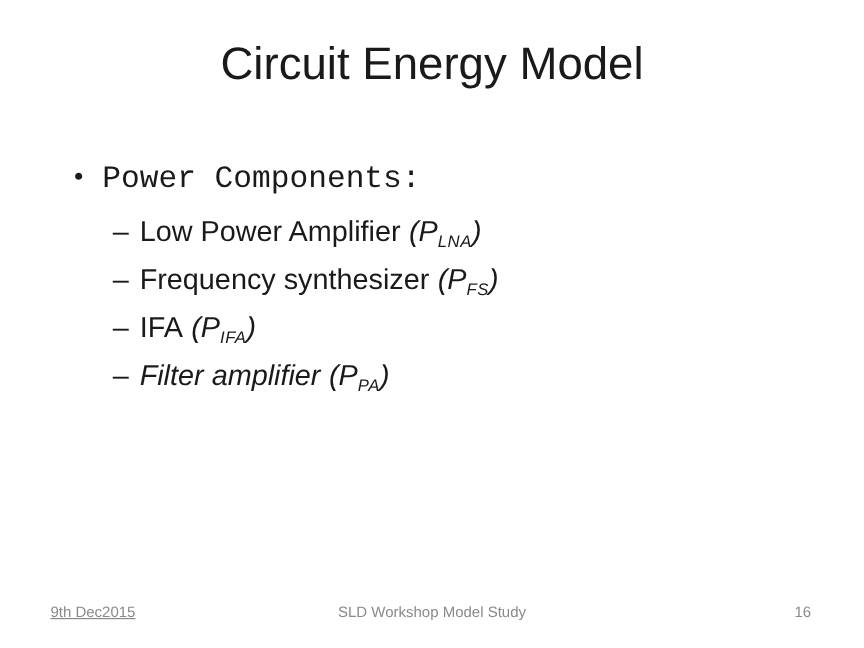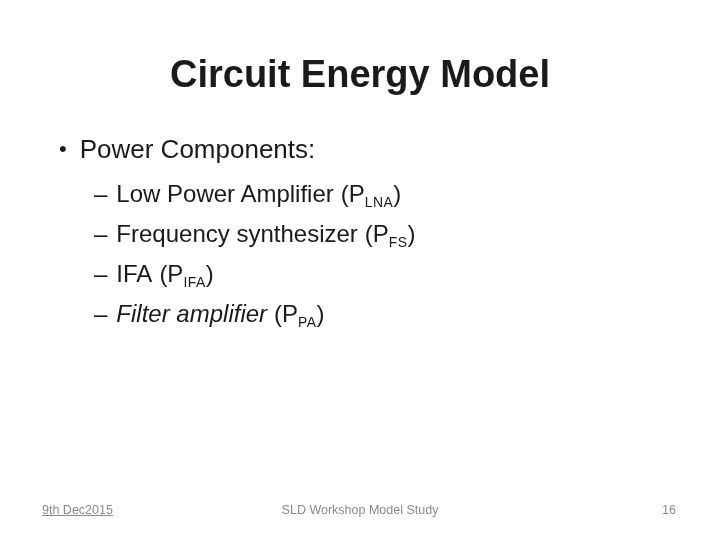--- a/index.html
+++ b/index.html
@@ -26,31 +26,31 @@
     height: 540px;
     background: var(--background);
   }
   .title {
     position: absolute;
     top: 33px;
     left: 0;
     width: 100%;
     text-align: center;
     font-size: 38px;
-    font-weight: 700;
+    font-weight: 400;
     color: var(--text);
     white-space: nowrap;
-    margin-top: 20px;
   }
   .bullet-row {
     position: absolute;
     top: 134px;
     left: 59px;
     font-size: 26px;
     white-space: nowrap;
+    font-family: Liberation Mono, monospace;
   }
   .bullet-char {
     display: inline-block;
     margin-right: 13px;
     font-size: 22px;
     vertical-align: 2px;
   }
   .items {
     position: absolute;
     top: 174px;
@@ -61,20 +61,21 @@
     height: 40px;
     line-height: 40px;
     white-space: nowrap;
   }
   .dash {
     margin-right: 9px;
   }
   .comp-name { font-style: normal; }
   .comp-name.italic { font-style: italic; }
   .pterm {
+    font-style: italic;
     margin-left: 7px;
   }
   .pterm sub {
     font-size: 0.58em;
     vertical-align: baseline;
     position: relative;
     top: 0.35em;
     letter-spacing: 0.5px;
   }
   .footer {

